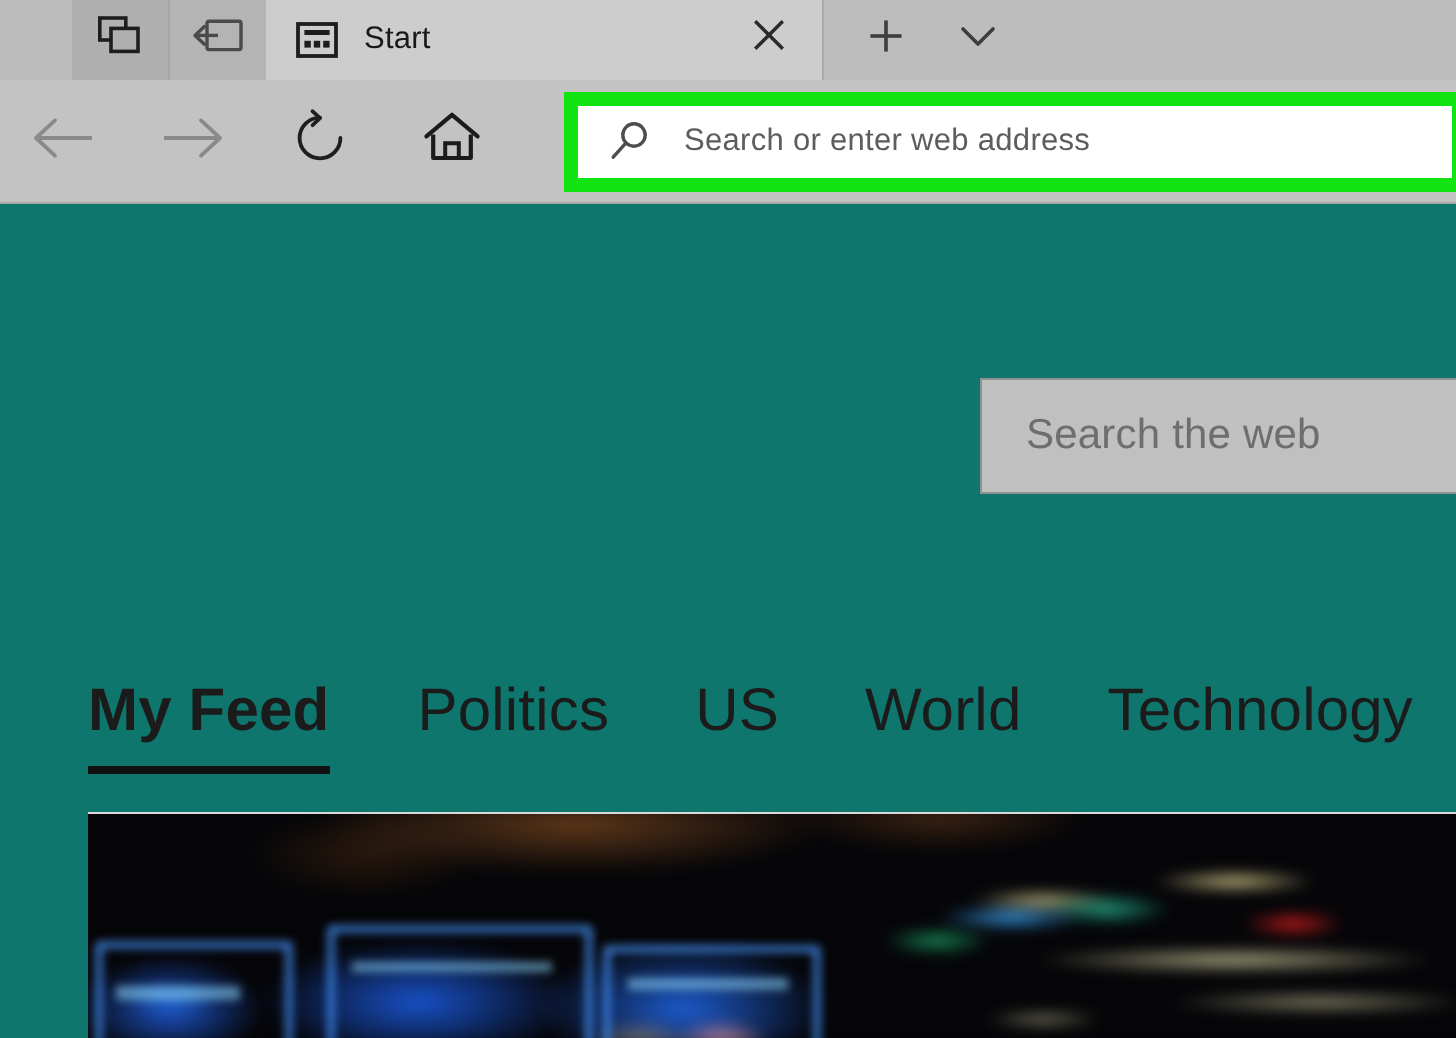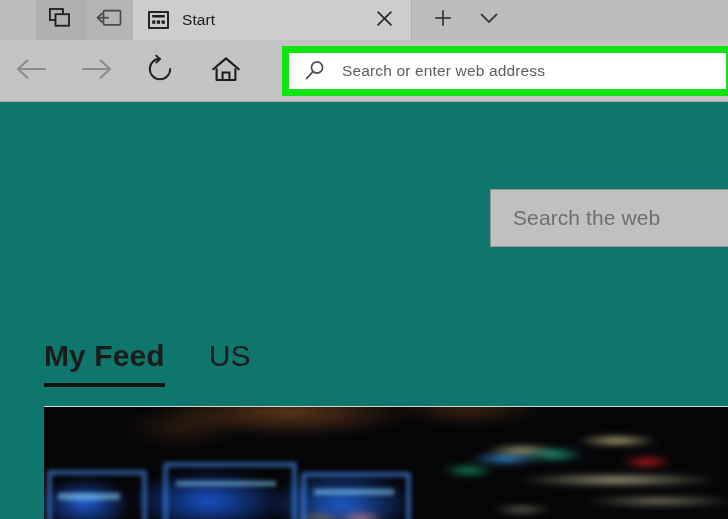--- a/index.html
+++ b/index.html
@@ -400,21 +400,30 @@
 
     <div id="web-search-box">
       <span class="ws-text">Search the web</span>
     </div>
 
     <div id="feed-nav">
       <div class="feed-tab active">
         <span>My Feed</span>
       </div>
       <div class="feed-tab">
+        <span>Politics</span>
+      </div>
+      <div class="feed-tab">
         <span>US</span>
+      </div>
+      <div class="feed-tab">
+        <span>World</span>
+      </div>
+      <div class="feed-tab">
+        <span>Technology</span>
       </div>
     </div>
 
     <div id="hero">
       <div class="img"></div>
       <div class="mon-frame m1"></div>
       <div class="mon-frame m2"></div>
       <div class="mon-frame m3"></div>
       <div class="scan" style="left:14px;top:86px;width:62px;height:7px;"></div>
       <div class="scan" style="left:132px;top:74px;width:100px;height:5px;"></div>

